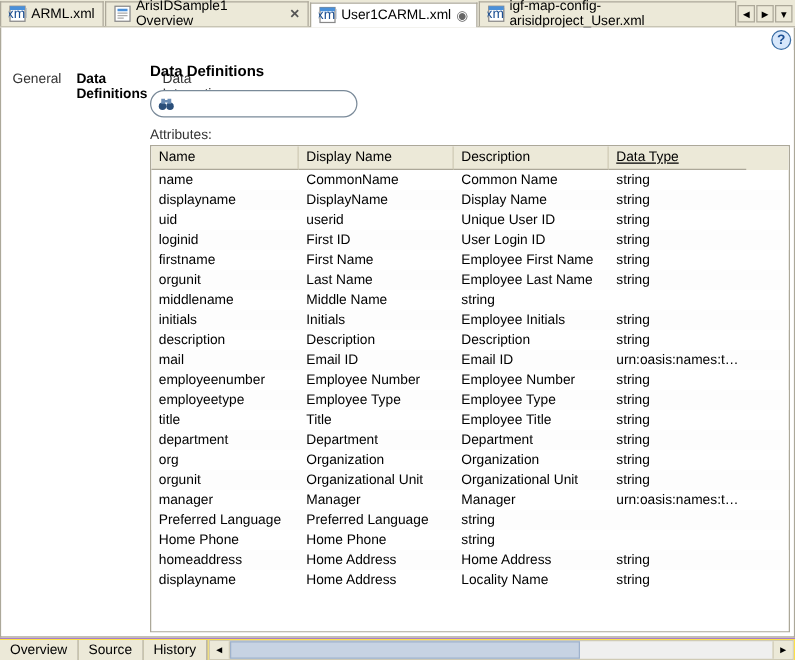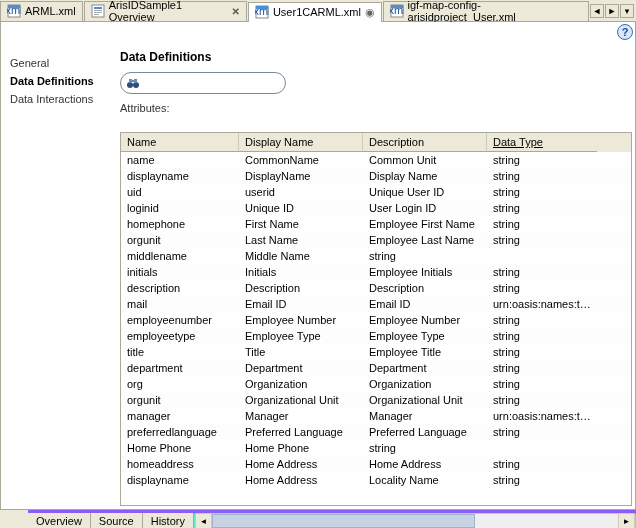--- a/index.html
+++ b/index.html
@@ -15,44 +15,44 @@
   .tab-nav { display: flex; align-items: center; gap: 1px; padding-right: 2px; }
   .tab-nav .navbtn { width: 14px; height: 14px; border: 1px solid #aca899; background: #ece9d8; display: flex; align-items: center; justify-content: center; font-size: 9px; cursor: pointer; }
 
   .content-wrap { flex: 1; position: relative; display: flex; flex-direction: column; background: #fff; border: 1px solid #aca899; border-top: none; margin: 0; overflow: hidden; }
 
   .help-row { display: flex; justify-content: flex-end; padding: 2px 2px 0 0; }
   .help { width: 16px; height: 16px; border: 1px solid #3b6ea5; border-radius: 50%; background: #d7e7fb; display: flex; align-items: center; justify-content: center; color: #1b4f93; font-weight: bold; cursor: pointer; font-size: 11px; }
 
   .body { flex: 1; display: flex; overflow: hidden; background: #fff; padding: 0 3px 3px 3px; }
 
-  .sidebar { width: 116px; display: flex; flex-direction: column; padding-top: 14px; }
+  .sidebar { width: 116px; display: flex; flex-direction: row; padding-top: 14px; }
   .side-item { padding: 3px 6px; color: #333; cursor: pointer; }
   .side-item.selected { font-weight: bold; color: #000; }
 
   .main { flex: 1; display: flex; flex-direction: column; overflow: hidden; }
   .section-title { font-weight: bold; font-size: 12px; padding: 10px 0 8px 0; color: #000; }
   .searchrow { display: flex; align-items: center; margin-bottom: 8px; }
   .searchbox { display: flex; align-items: center; border: 1px solid #7a8a99; border-radius: 11px; height: 22px; padding: 0 10px 0 4px; background: #fff; }
   .searchbox .sicon { width: 16px; height: 16px; display: flex; align-items: center; justify-content: center; margin-right: 4px; }
   .searchbox input { border: none; outline: none; width: 130px; background: transparent; }
 
-  .attr-label { color: #333; margin-bottom: 18px; }
+  .attr-label { color: #333; margin-bottom: 2px; }
 
   .table-wrap { flex: 1; border: 1px solid #aca899; overflow: hidden; display: flex; flex-direction: column; }
   .grid-head { display: grid; grid-template-columns: 118px 124px 124px 110px; background: #ece9d8; }
   .grid-head div { padding: 3px 6px; border-right: 1px solid #cfcab5; border-bottom: 1px solid #aca899; color: #000; }
   .grid-head div:last-child { border-right: none; text-decoration: underline; }
   .grid-body { flex: 1; overflow-y: hidden; overflow-x: auto; }
   .row { display: grid; grid-template-columns: 118px 124px 124px 110px; }
   .row div { padding: 2px 6px; color: #000; white-space: nowrap; overflow: hidden; text-overflow: ellipsis; }
   .row:nth-child(even) { background: #fdfdfd; }
   .row div.c0 { color: #000; }
 
-  .hscroll-area { display: flex; align-items: center; height: 18px; background: #5eead4; border-top: 4px solid #8b5cf6; margin-left: 28px; }
+  .hscroll-area { display: flex; align-items: center; height: 18px; background: #fde047; border-top: 1px solid #8b5cf6; }
   .hscroll-area .btab { padding: 2px 8px; border-right: 1px solid #aca899; background: #ece9d8; cursor: pointer; }
   .hscroll-area .hscroll { flex: 1; height: 16px; margin: 1px; background: #efefef; border: 1px solid #cfcab5; display: flex; align-items: center; }
   .hscroll-area .hscroll .hbtn { width: 16px; height: 100%; background: #ece9d8; display:flex;align-items:center;justify-content:center;font-size:8px;cursor:pointer; border-right:1px solid #cfcab5;}
   .hscroll-area .hscroll .hbtn.r{border-right:none;border-left:1px solid #cfcab5;}
   .hscroll-area .hscroll .hthumb{ height: 100%; width: 60%; background:#c7d3e3; border:1px solid #9fb2cc;}
   
   svg { display: block; }
   .xml-icon-svg { flex-shrink: 0; }
   .form-icon-svg { flex-shrink: 0; }
 </style>
@@ -143,43 +143,43 @@
         <div class="grid-head" id="ghead">
             <div>Name</div>
             <div>Display Name</div>
             <div>Description</div>
             <div>Data Type</div>
           </div>
         <div class="grid-body" id="gbody">
             <div class="row">
               <div class="c0">name</div>
               <div class="c1">CommonName</div>
-              <div class="c2">Common Unit</div>
+              <div class="c2">Common Name</div>
               <div class="c3">string</div>
             </div>
             <div class="row">
               <div class="c0">displayname</div>
               <div class="c1">DisplayName</div>
               <div class="c2">Display Name</div>
               <div class="c3">string</div>
             </div>
             <div class="row">
               <div class="c0">uid</div>
               <div class="c1">userid</div>
               <div class="c2">Unique User ID</div>
               <div class="c3">string</div>
             </div>
             <div class="row">
               <div class="c0">loginid</div>
-              <div class="c1">Unique ID</div>
+              <div class="c1">First ID</div>
               <div class="c2">User Login ID</div>
               <div class="c3">string</div>
             </div>
             <div class="row">
-              <div class="c0">homephone</div>
+              <div class="c0">firstname</div>
               <div class="c1">First Name</div>
               <div class="c2">Employee First Name</div>
               <div class="c3">string</div>
             </div>
             <div class="row">
               <div class="c0">orgunit</div>
               <div class="c1">Last Name</div>
               <div class="c2">Employee Last Name</div>
               <div class="c3">string</div>
             </div>
@@ -242,21 +242,20 @@
               <div class="c2">Organizational Unit</div>
               <div class="c3">string</div>
             </div>
             <div class="row">
               <div class="c0">manager</div>
               <div class="c1">Manager</div>
               <div class="c2">Manager</div>
               <div class="c3">urn:oasis:names:tc:xa..</div>
             </div>
             <div class="row">
-              <div class="c0">preferredlanguage</div>
               <div class="c1">Preferred Language</div>
               <div class="c2">Preferred Language</div>
               <div class="c3">string</div>
             </div>
             <div class="row">
               <div class="c1">Home Phone</div>
               <div class="c2">Home Phone</div>
               <div class="c3">string</div>
             </div>
             <div class="row">

